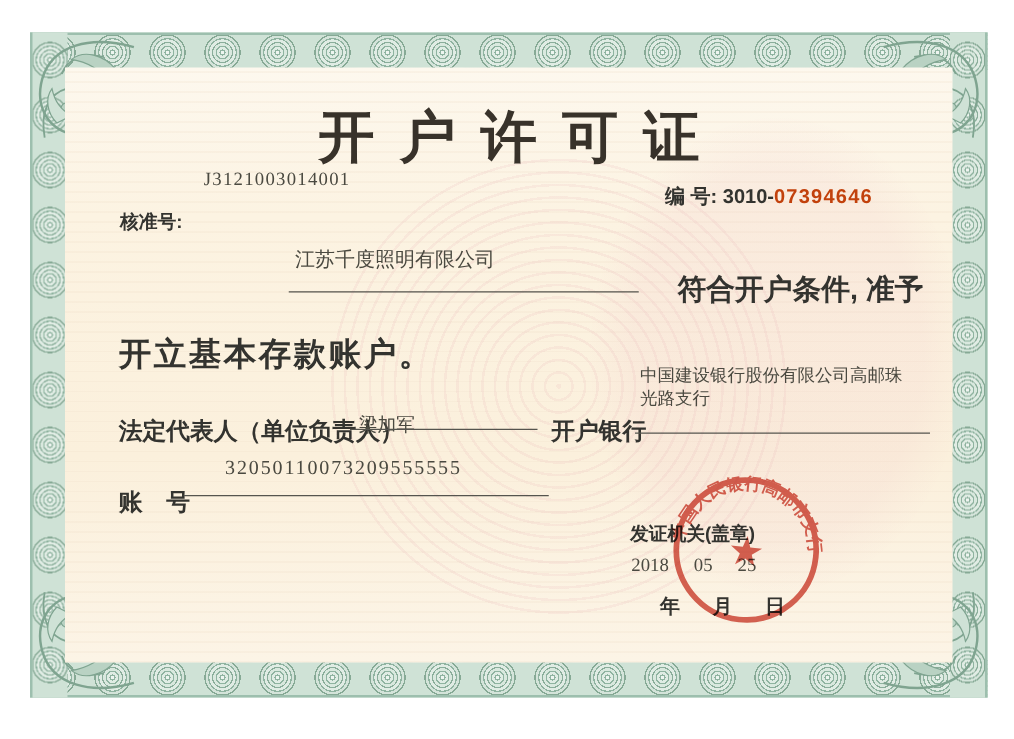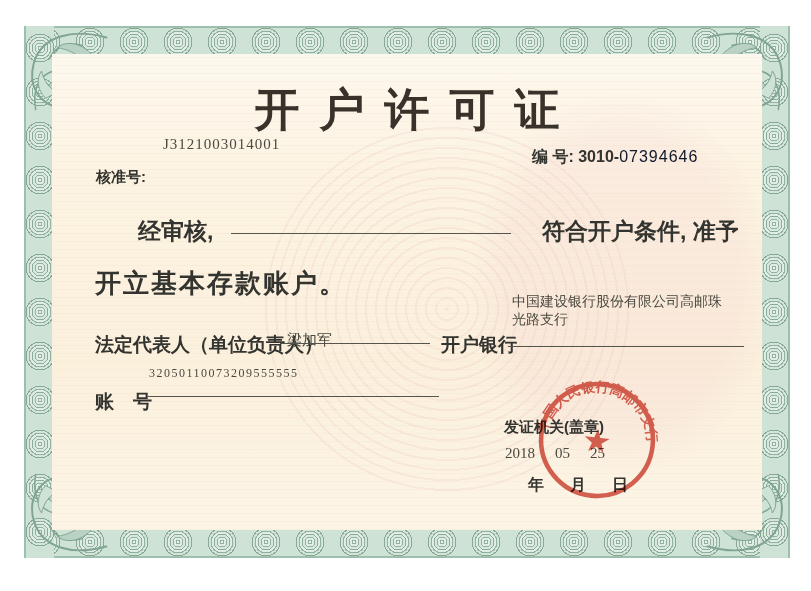--- a/index.html
+++ b/index.html
@@ -66,39 +66,39 @@
 
   .cert-title { left:0; right:0; top:54px; text-align:center;
     font-family:"Liberation Serif", serif; font-weight:bold; font-size:45px;
     letter-spacing:20px; text-indent:20px; color:#38322a; }
 
   .approval-value { left:139px; top:110px; font-size:15px; letter-spacing:1px; }
   .approval-label { left:72px; top:126px; font-size:15px; }
 
   .serial-row { left:508px; top:121px; font-size:16px; }
   .serial-label { color:#33332f; font-weight:bold; }
-  .serial-red { color:#0f172a; font-weight:normal; letter-spacing:1px; }
+  .serial-red { color:#c2410c; font-weight:bold; letter-spacing:1px; }
 
   .row1-prefix { left:114px; top:174px; font-size:23px; }
   .company-name { left:212px; top:172px; font-size:16px; }
   .rule.company { left:207px; top:207px; width:280px; }
   .row1-suffix { left:518px; top:174px; font-size:23px; }
 
   .row2 { left:71px; top:224px; font-size:26px; letter-spacing:2px; }
 
   .legal-label { left:71px; top:290px; font-size:19px; }
   .legal-name { left:263px; top:285px; font-size:15px;margin-top:20px; }
   .rule.legal { left:256px; top:317px; width:150px; }
 
   .bank-label { left:417px; top:290px; font-size:19px;text-align:center; }
   .bank-name { left:488px; top:267px; width:246px; font-size:14px; line-height:18px; }
   .rule.bank { left:484px; top:320px; width:236px; }
 
   .account-label { left:71px; top:347px; font-size:19px; }
-  .account-value { left:125px; top:340px; font-size:12px; letter-spacing:1.5px; }
+  .account-value { left:156px; top:340px; font-size:16px; letter-spacing:1.5px; }
   .rule.account { left:123px; top:370px; width:292px; }
 
   .issuer-label { left:480px; top:376px; font-size:15px; }
   .issuer-date { left:481px; top:419px; font-size:15px; font-family:"Liberation Serif", serif; color:#4a4940; }
   .issuer-date span { margin-right:20px; }
   .issuer-units { left:504px; top:433px; font-size:16px; }
   .issuer-units span { margin-right:26px; }
 
   .stamp { left:512px; top:353px; width:122px; height:122px;
     opacity:.85; mix-blend-mode:multiply; transform:rotate(6deg); }
@@ -164,21 +164,21 @@
     <div class="wm-blob"></div>
   </div>
 
   <div class="abs cert-title">开户许可证</div>
   <div class="abs value approval-value">J3121003014001</div>
   <div class="abs label approval-label">核准号:</div>
   <div class="abs serial-row">
     <span class="serial-label">编 号: 3010-</span><span class="serial-red">07394646</span>
   </div>
 
-  <div class="abs label row1-prefix">经审核,</div>
+  <div class="abs value company-name">江苏千度照明有限公司</div>
   <div class="rule company"></div>
   <div class="abs label row1-suffix">符合开户条件, 准予</div>
 
   <div class="abs label row2">开立基本存款账户。</div>
 
   <div class="abs label legal-label">法定代表人（单位负责人）</div>
   <div class="abs value legal-name">梁加军</div>
   <div class="rule legal"></div>
 
   <div class="abs label bank-label">开户银行</div>

